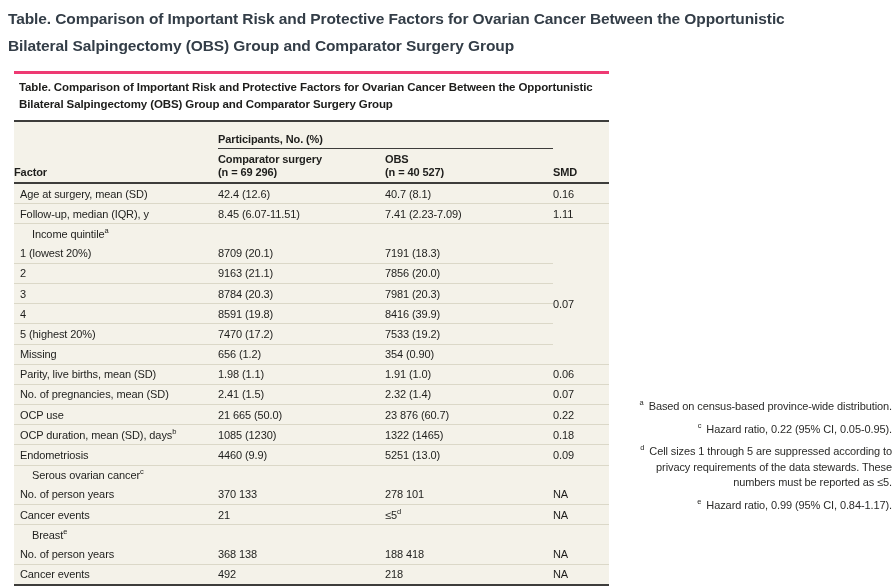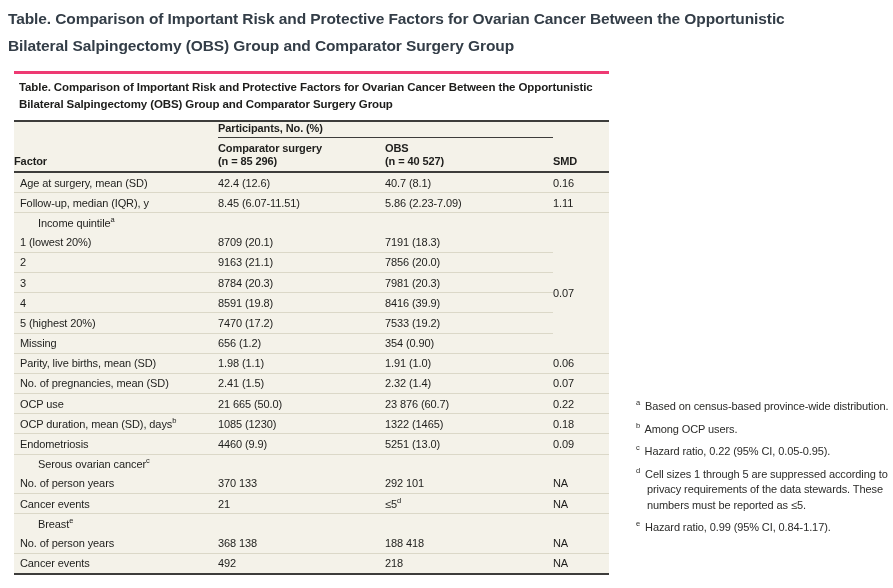--- a/index.html
+++ b/index.html
@@ -21,40 +21,40 @@
   }
   table.tbl{
     width:595px;border-collapse:collapse;table-layout:fixed;
     background:var(--beige,#f4f2e9);
     border-top:2px solid var(--dark,#3d3d3b);
     border-bottom:2px solid var(--dark,#3d3d3b);
     font-size:11px;color:#1e1e1c;letter-spacing:-0.1px;
   }
   col.c1{width:204px;} col.c2{width:167px;} col.c3{width:168px;} col.c4{width:56px;}
   th{font-weight:bold;text-align:left;vertical-align:bottom;padding:0;}
-  tr.grow th{padding-top:0;}
+  tr.grow th{padding-top:11px;}
   th.gspan{border-bottom:1px solid var(--dark,#3d3d3b);padding:5px 8px 3px 0;font-size:11px;}
   tr.crow th{border-bottom:2px solid var(--dark,#3d3d3b);padding:4px 0 4px 0;line-height:12.5px;font-size:11px;}
   th.h-factor{padding-left:6px;}
   tbody td{
     border-bottom:1px solid var(--rowline,#dbd8c8);
     height:19.2px;padding:0;vertical-align:middle;line-height:12px;
   }
   td.lab{padding-left:6px;}
   td.lab.ind{}
-  td.sec{padding-left:24px;border-bottom:0;margin-left:8px;}
+  td.sec{padding-left:18px;border-bottom:0;margin-left:8px;}
   tbody tr:last-child td{border-bottom:0;}
   td.smd.span{vertical-align:middle;}
   sup{font-size:7.5px;line-height:0;}
   .footnotes{
     position:absolute;left:628px;top:399px;width:264px;
     font-size:11px;color:#2b2b29;line-height:15.5px;letter-spacing:-0.1px;
   }
   .abbrev{margin:0 0 7px 0;}
-  .fn{margin:0 0 7px 8px;padding-left:11px;text-indent:-11px;}
+  .fn{margin:0 0 7px 0;padding-left:11px;text-indent:-11px;text-align:right;}
   .fn sup.mk{margin-right:2px;}
 </style>
 </head>
 <body>
 
 <div class="page">
 
   <div class="caption">
     <span>Table.  Comparison of Important Risk and Protective Factors for Ovarian Cancer Between the Opportunistic</span><br>
     <span>Bilateral Salpingectomy (OBS) Group and Comparator Surgery Group</span>
@@ -76,40 +76,40 @@
       <thead>
         <tr class="grow">
           <th></th>
           <th class="gspan" colspan="2">Participants, No. (%)</th>
           <th></th>
         </tr>
         <tr class="crow">
           <th class="h-factor">Factor</th>
           <th>
             <span>Comparator surgery</span><br>
-            <span>(n = 85 296)</span>
+            <span>(n = 69 296)</span>
           </th>
           <th>
             <span>OBS</span><br>
             <span>(n = 40 527)</span>
           </th>
           <th>SMD</th>
         </tr>
       </thead>
       <tbody id="table-body">
           <tr>
             <td class="lab">Age at surgery, mean (SD)</td>
             <td>42.4 (12.6)</td>
             <td>40.7 (8.1)</td>
             <td class="smd">0.16</td>
           </tr>
           <tr>
             <td class="lab">Follow-up, median (IQR), y</td>
             <td>8.45 (6.07-11.51)</td>
-            <td>5.86 (2.23-7.09)</td>
+            <td>7.41 (2.23-7.09)</td>
             <td class="smd">1.11</td>
           </tr>
           <tr>
             <td colspan="4" class="sec">Income quintile<sup>a</sup></td>
           </tr>
           <tr>
             <td class="lab ind">1 (lowest 20%)</td>
             <td>8709 (20.1)</td>
             <td>7191 (18.3)</td>
             <td class="smd span" rowspan="6">0.07</td>
@@ -168,21 +168,21 @@
             <td>4460 (9.9)</td>
             <td>5251 (13.0)</td>
             <td class="smd">0.09</td>
           </tr>
           <tr>
             <td colspan="4" class="sec">Serous ovarian cancer<sup>c</sup></td>
           </tr>
           <tr>
             <td class="lab ind">No. of person years</td>
             <td>370 133</td>
-            <td>292 101</td>
+            <td>278 101</td>
             <td class="smd">NA</td>
           </tr>
           <tr>
             <td class="lab ind">Cancer events</td>
             <td>21</td>
             <td>≤5<sup>d</sup></td>
             <td class="smd">NA</td>
           </tr>
           <tr>
             <td colspan="4" class="sec">Breast<sup>e</sup></td>
@@ -199,20 +199,19 @@
             <td>218</td>
             <td class="smd">NA</td>
           </tr>
         </tbody>
     </table>
   </div>
 
   <div class="footnotes">
     <div id="fn-list">
         <p class="fn"><sup class="mk">a</sup> Based on census-based province-wide distribution.</p>
-        <p class="fn"><sup class="mk">b</sup> Among OCP users.</p>
         <p class="fn"><sup class="mk">c</sup> Hazard ratio, 0.22 (95% CI, 0.05-0.95).</p>
         <p class="fn"><sup class="mk">d</sup> Cell sizes 1 through 5 are suppressed according to privacy requirements of the data stewards. These numbers must be reported as ≤5.</p>
         <p class="fn"><sup class="mk">e</sup> Hazard ratio, 0.99 (95% CI, 0.84-1.17).</p>
       </div>
   </div>
 
 </div>
 
 </body></html>

